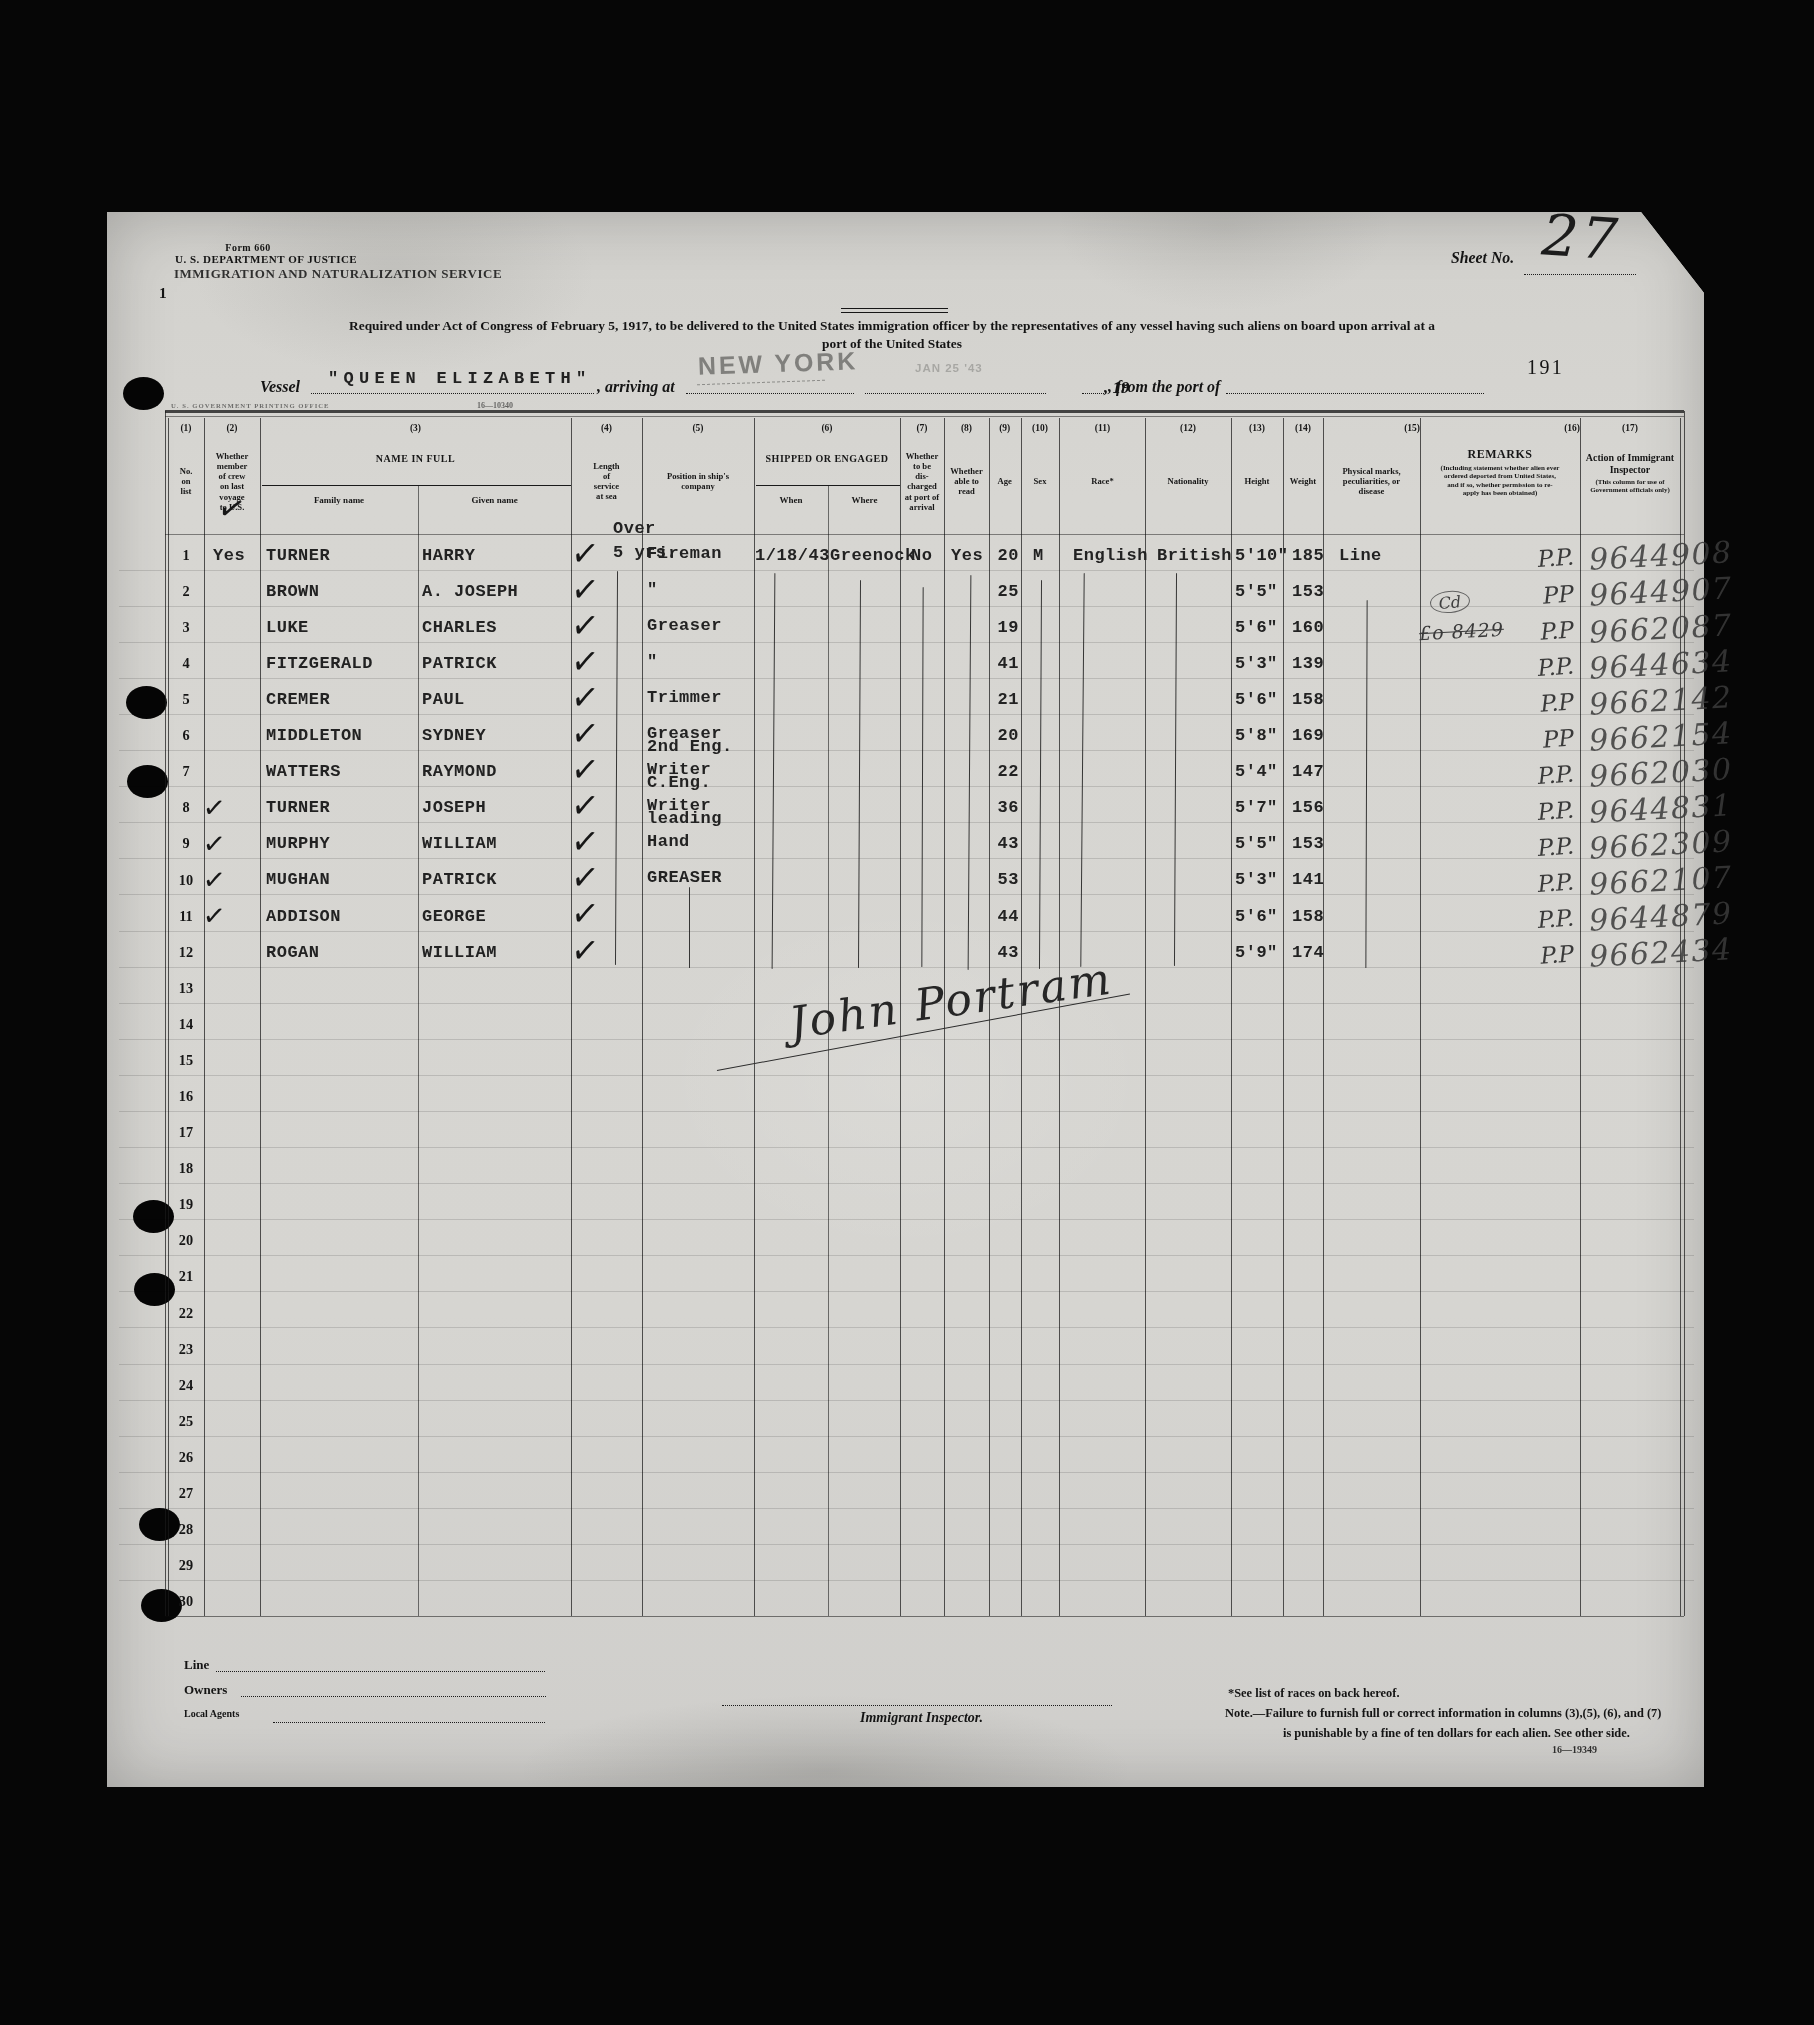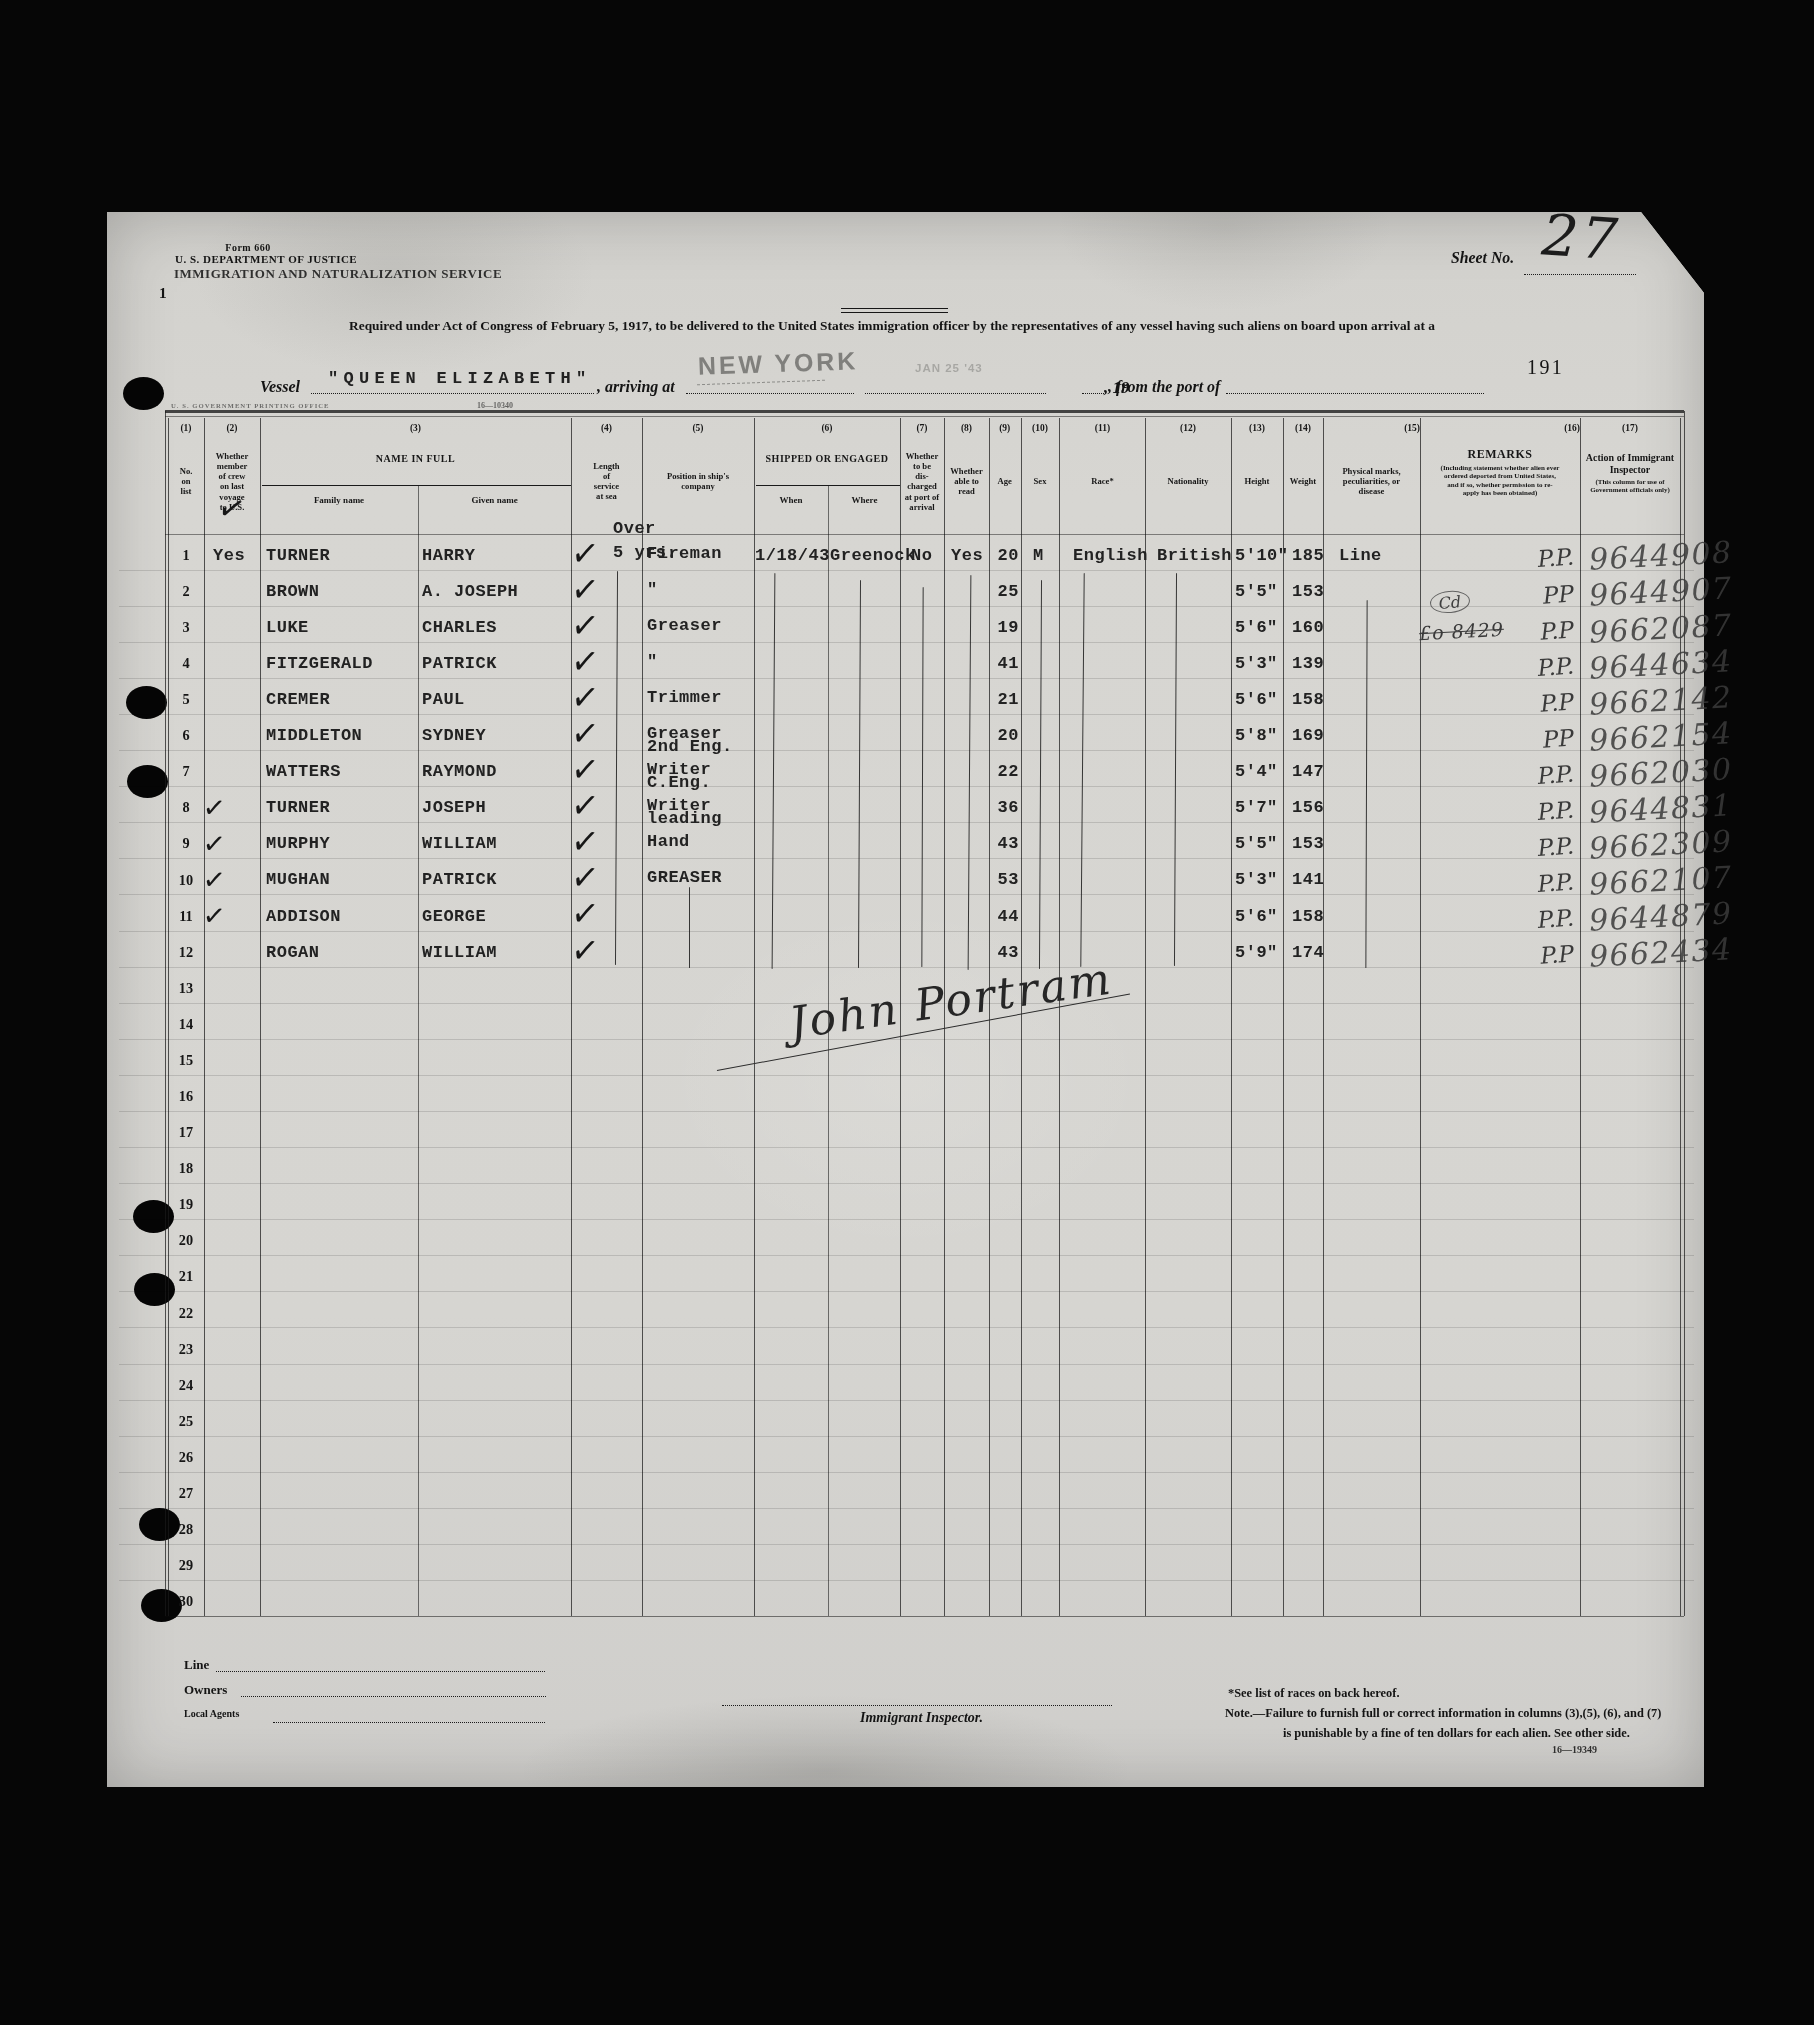--- a/index.html
+++ b/index.html
@@ -51,20 +51,21 @@
     </div>
 
   <div class="abs serif b ctr" style="left:205px;top:242px;width:86px;font-size:10px;letter-spacing:0.5px;">Form 660</div>
   <div class="abs serif b" style="left:175px;top:253px;font-size:11px;letter-spacing:0.5px;">U. S. DEPARTMENT OF JUSTICE</div>
   <div class="abs serif b" style="left:174px;top:266px;font-size:13px;letter-spacing:0.5px;opacity:.85;text-align:center;">IMMIGRATION AND NATURALIZATION SERVICE</div>
   <div class="abs serif b" style="left:159px;top:284px;font-size:15.3px;">1</div>
 
   <div class="abs" style="left:841px;top:308px;width:107px;height:1px;background:#161616;"></div>
   <div class="abs" style="left:841px;top:312px;width:107px;height:1px;background:#161616;"></div>
   <div class="abs serif b ctr" style="left:200px;top:318px;width:1384px;font-size:13.4px;">Required under Act of Congress of February 5, 1917, to be delivered to the United States immigration officer by the representatives of any vessel having such aliens on board upon arrival at a</div>
+  <div class="abs serif b ctr" style="left:200px;top:336px;width:1384px;font-size:13.4px;">port of the United States</div>
 
   <div class="abs serif b i" style="left:1451px;top:249px;font-size:15.8px;">Sheet No.</div>
   <div class="abs pencil" style="left:1542px;top:204px;font-size:57px;color:#1c1c1c;transform:rotate(4deg);letter-spacing:2.9px;">27</div>
   <div class="abs" style="left:1524px;top:274px;width:112px;height:0;border-bottom:1.9px dotted #1d1d1d;"></div>
   <div class="abs serif" style="left:1527px;top:356px;font-size:20px;letter-spacing:2.4px;">191</div>
 
   <div class="abs serif b i" style="left:260px;top:378px;font-size:16px;">Vessel</div>
   <div class="abs tw" style="left:328px;top:368px;letter-spacing:5.3px;">"QUEEN ELIZABETH"</div>
   <div class="lead" style="left:311px;top:393px;width:283px;"></div>
   <div class="abs serif b i" style="left:597px;top:378px;font-size:16px;">, arriving at</div>

